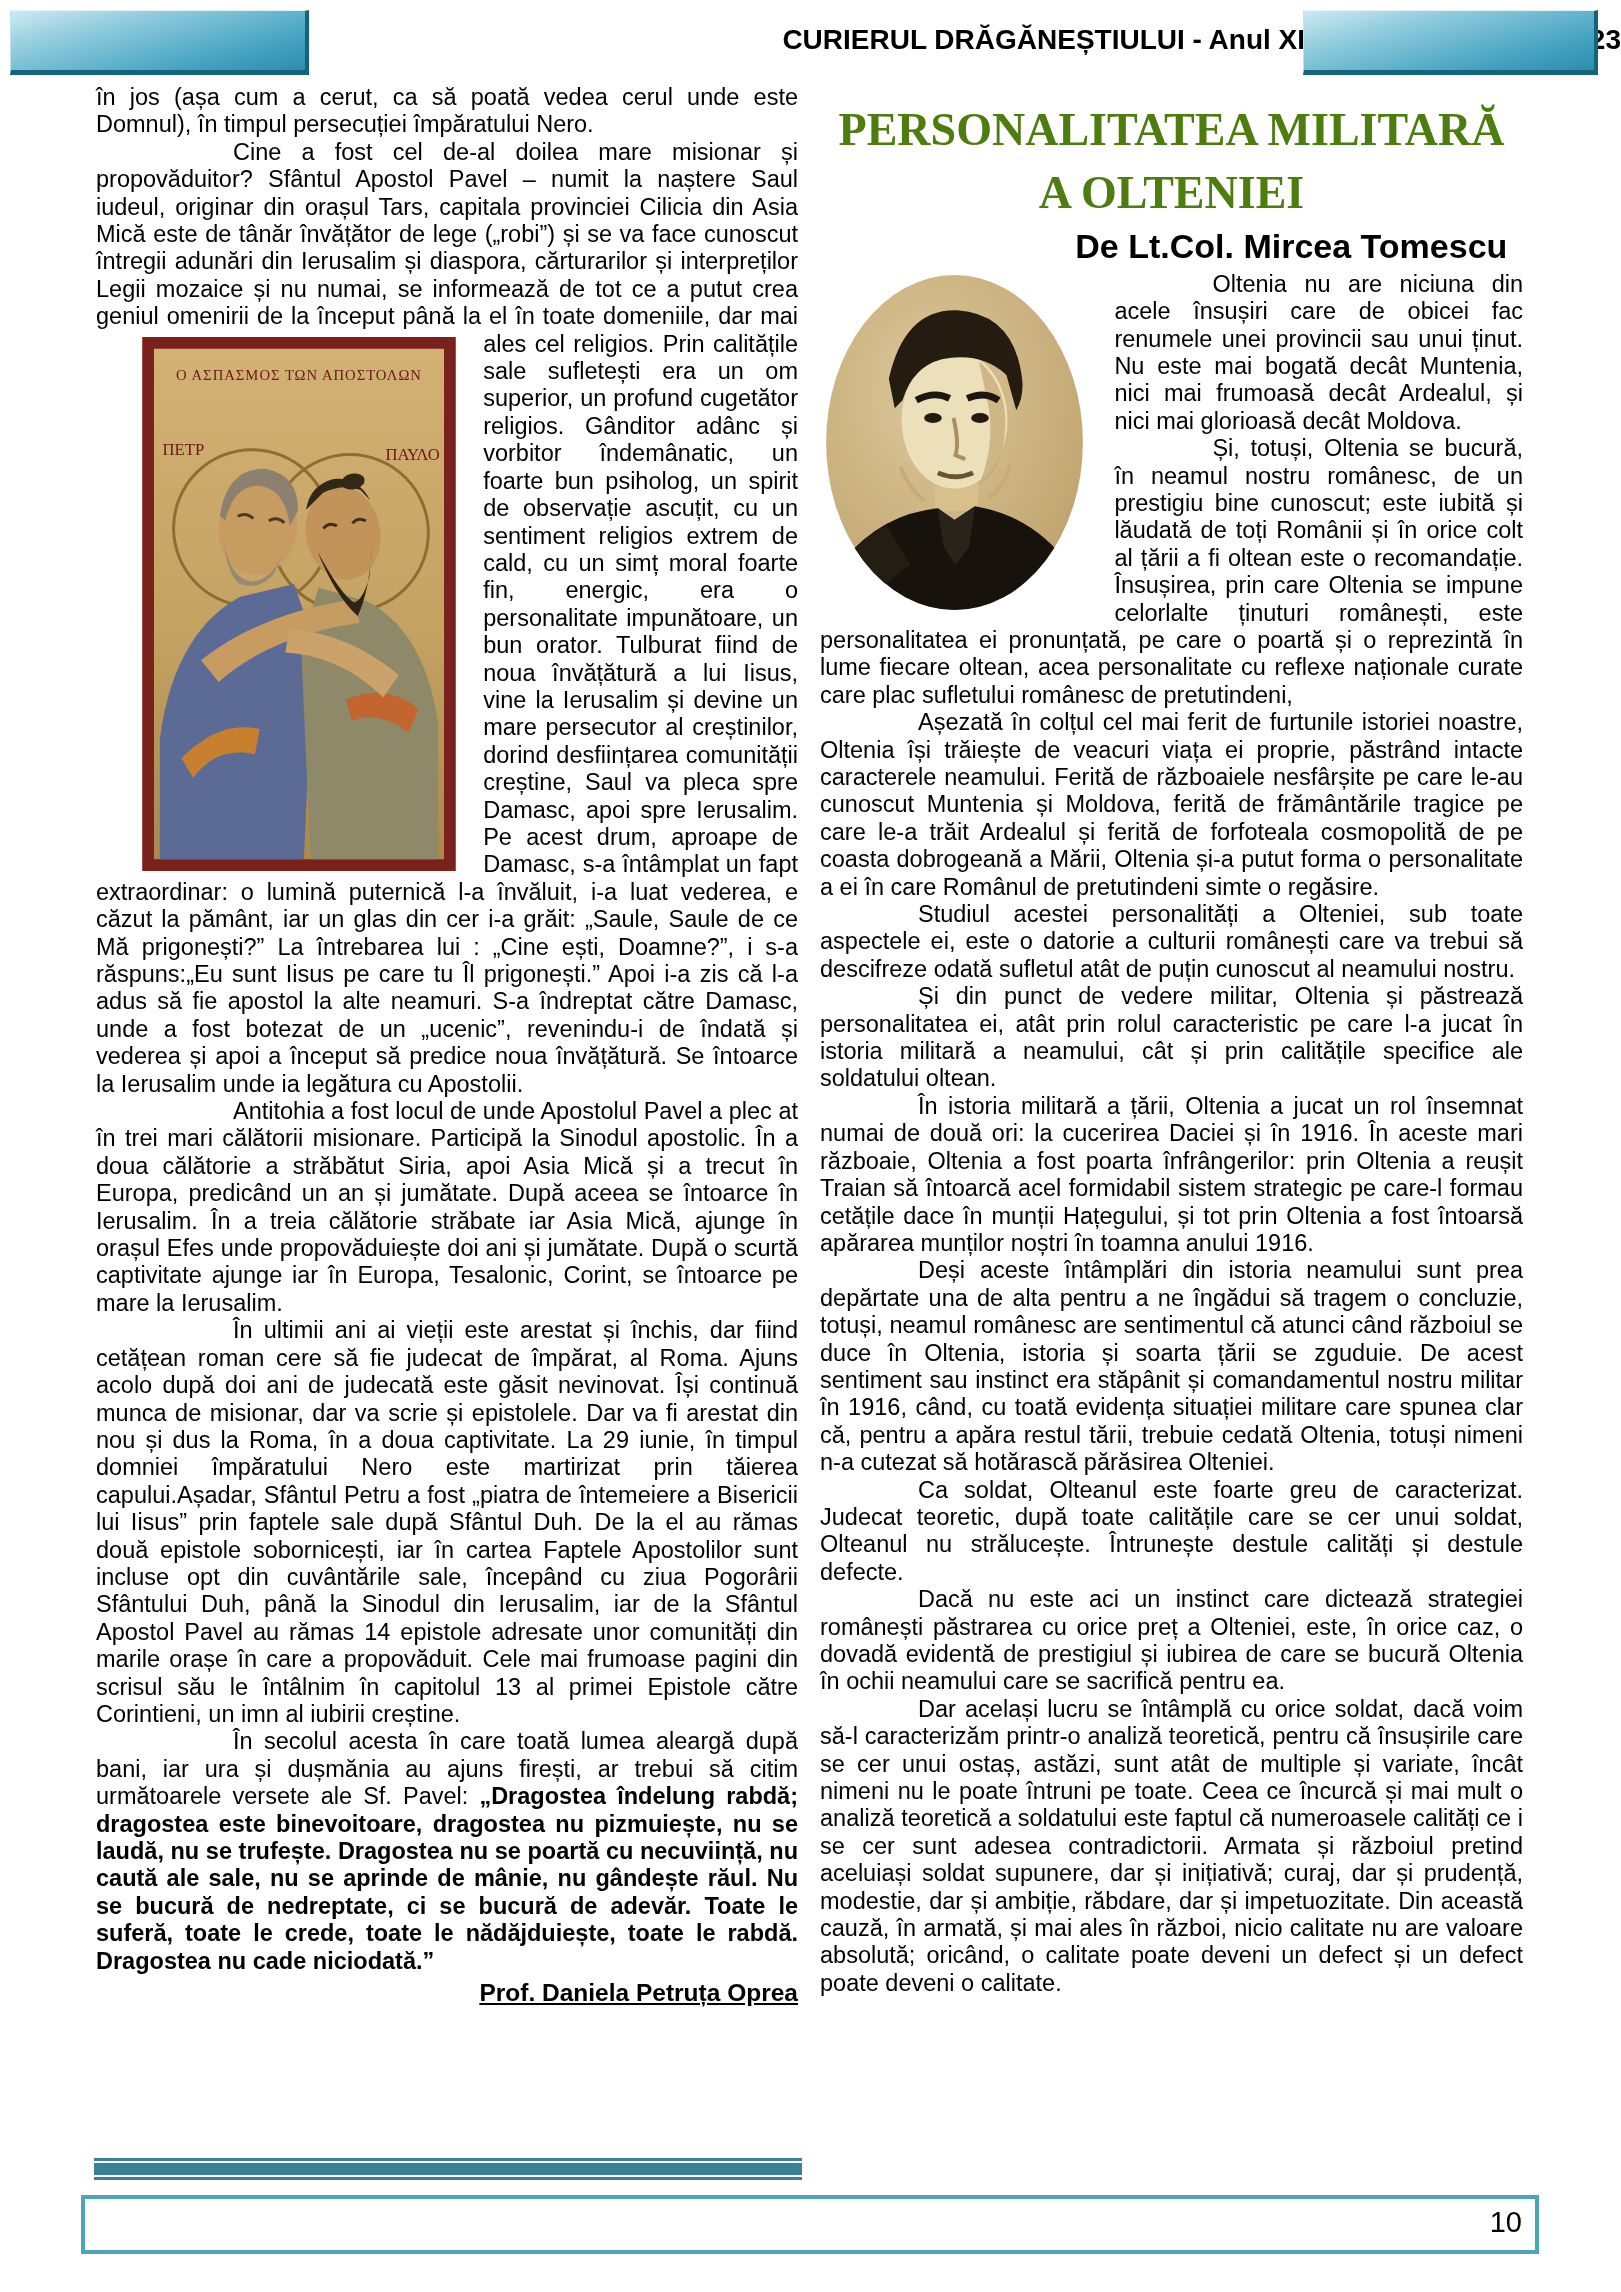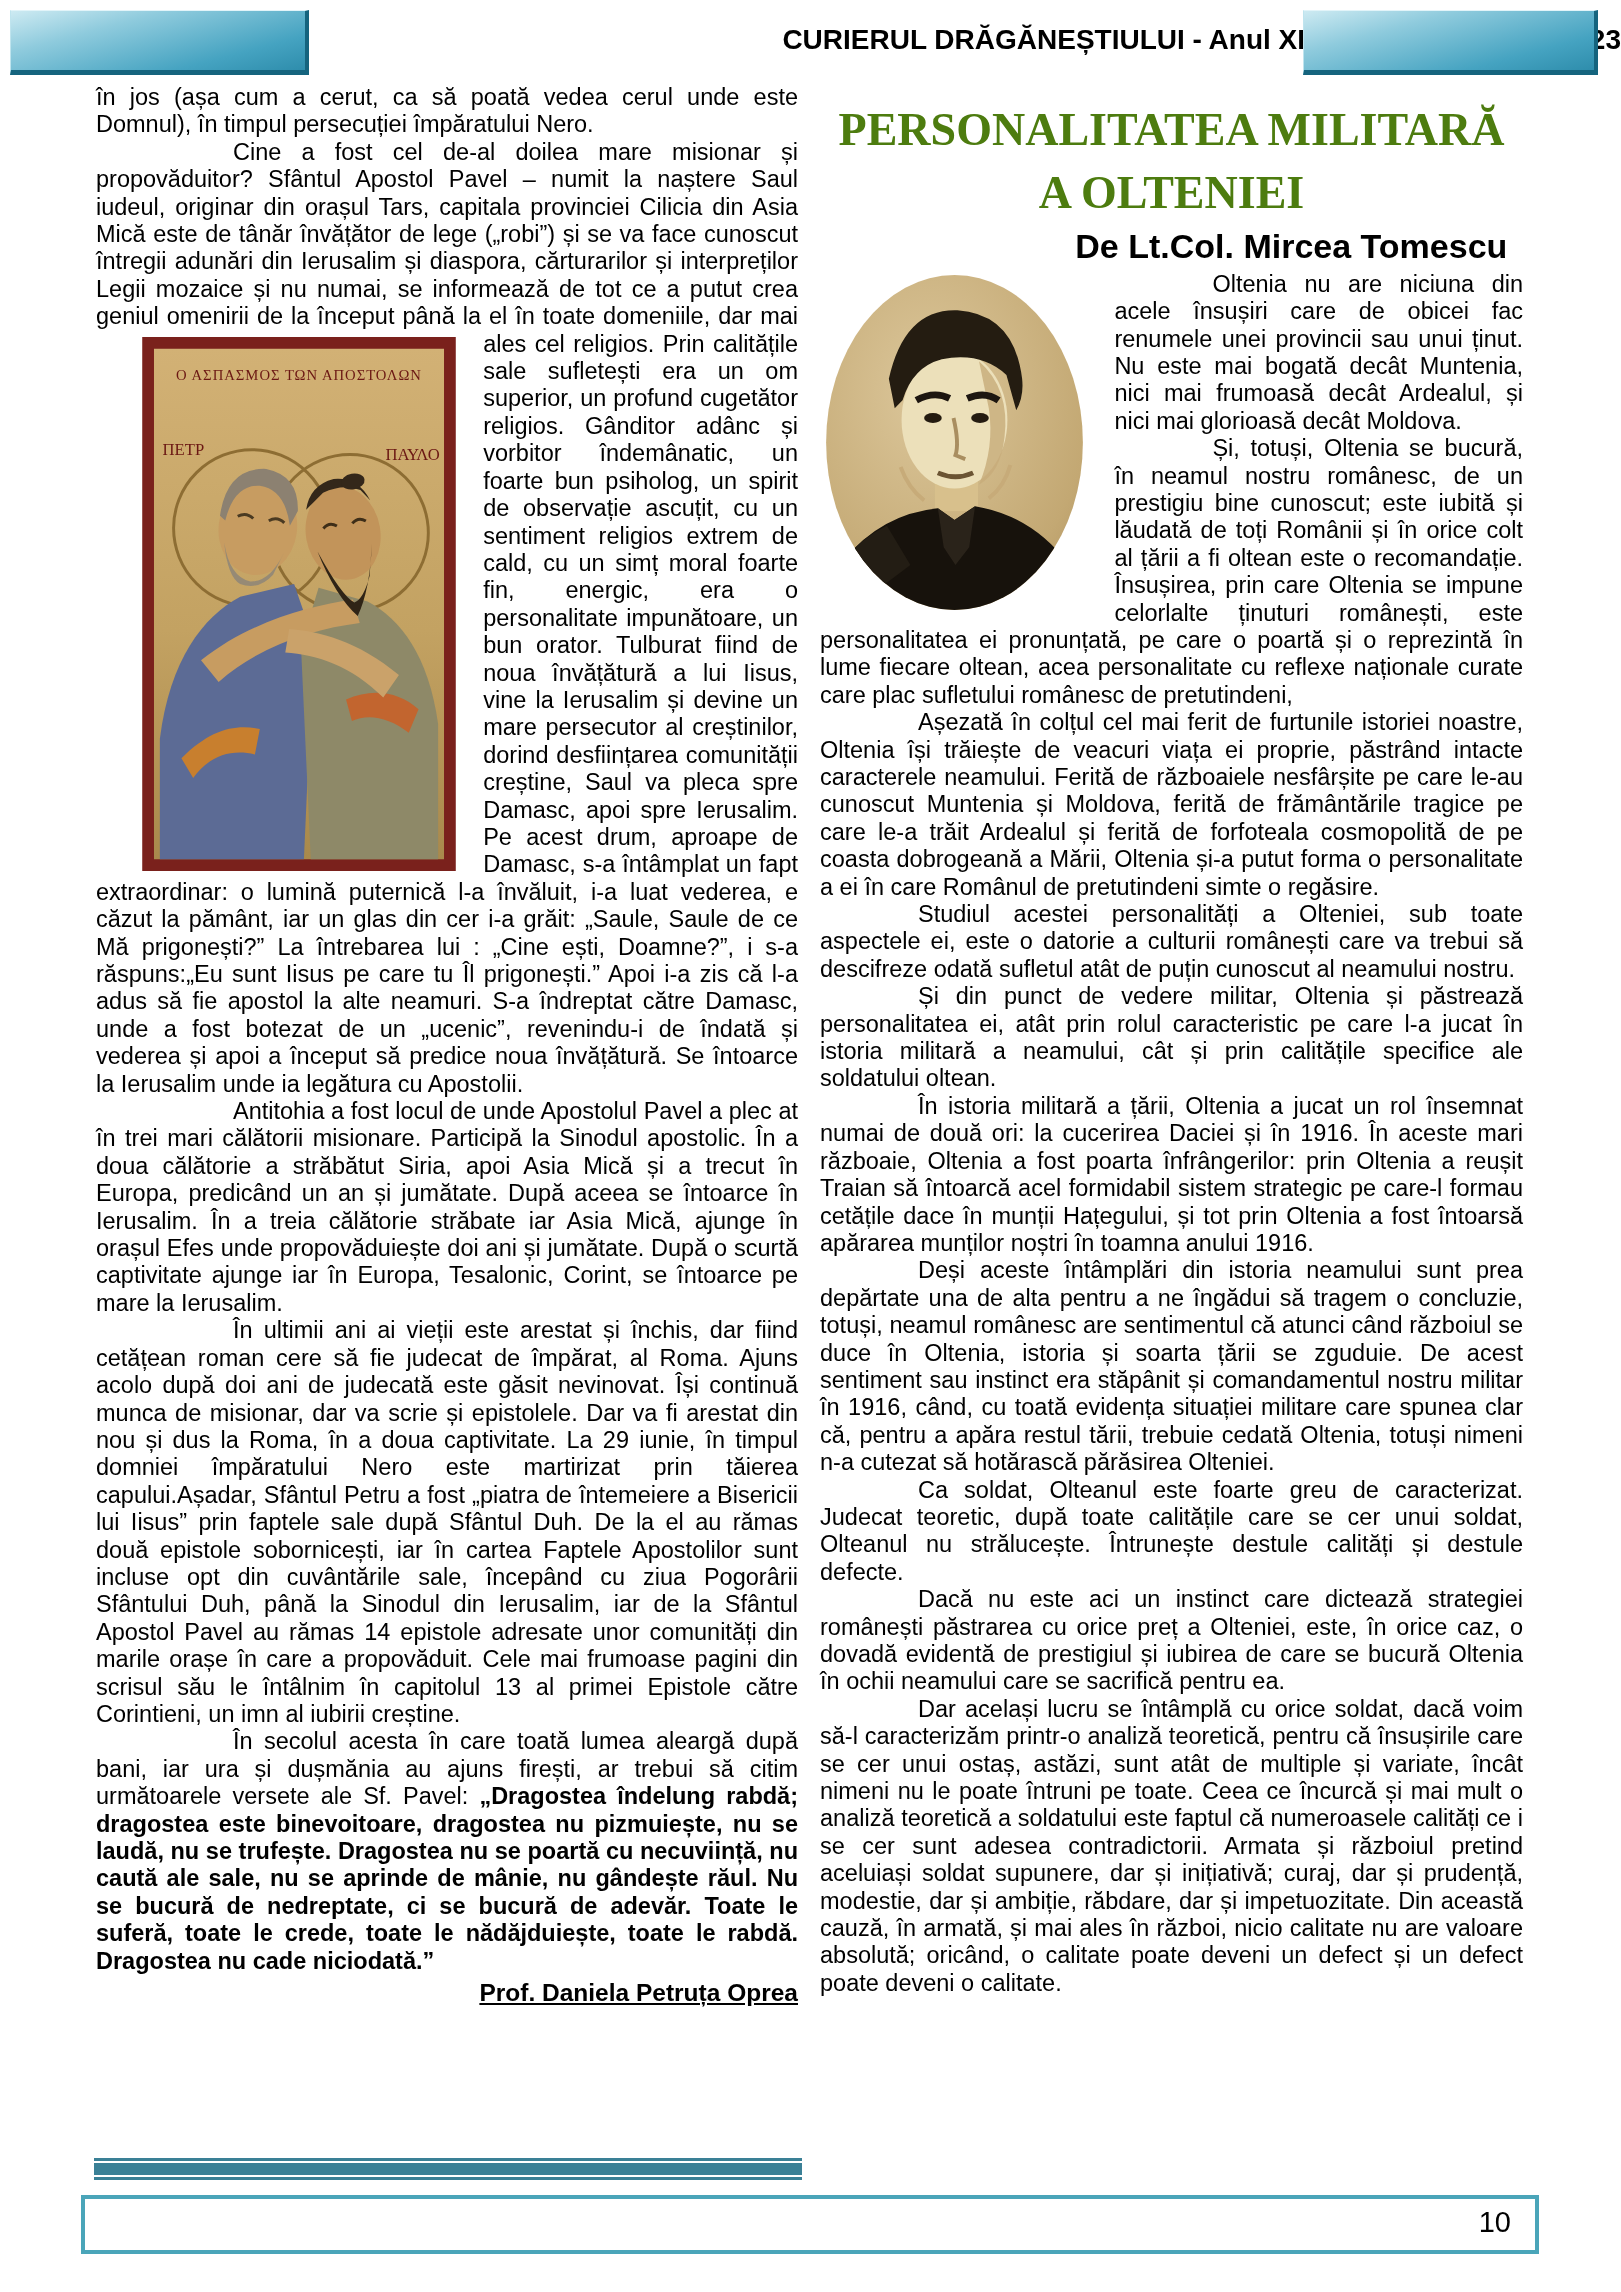--- a/index.html
+++ b/index.html
@@ -38,21 +38,21 @@
   .author-line {text-align:right; font-weight:bold; font-size:24.5px; margin-top:3.9px;text-decoration:underline;}
 
   
   .divider {position:absolute; left:94px; top:2158px; width:708px;}
   .divider .thin  {height:2.9px;  background:#3a8096;}
   .divider .thick {height:11.8px; background:#3a8096; margin:2px 0;}
 
   
   .footer-box {position:absolute; left:81px; top:2195px; width:1458px; height:59px;
                box-sizing:border-box; border:4.9px solid #4aa5b9; background:#fff;
-               text-align:right; padding-right:24px; font-size:29px; line-height:47px;}
+               text-align:right; padding-right:13px; font-size:29px; line-height:47px;}
 </style>
 </head>
 <body>
 
 <div class="page">
 
   <div class="hbox hbox-left"></div>
   <div class="masthead">CURIERUL DRĂGĂNEȘTIULUI - Anul XI, Nr. 6 (126) – Iunie  2023</div>
   <div class="hbox hbox-right"></div>
 

